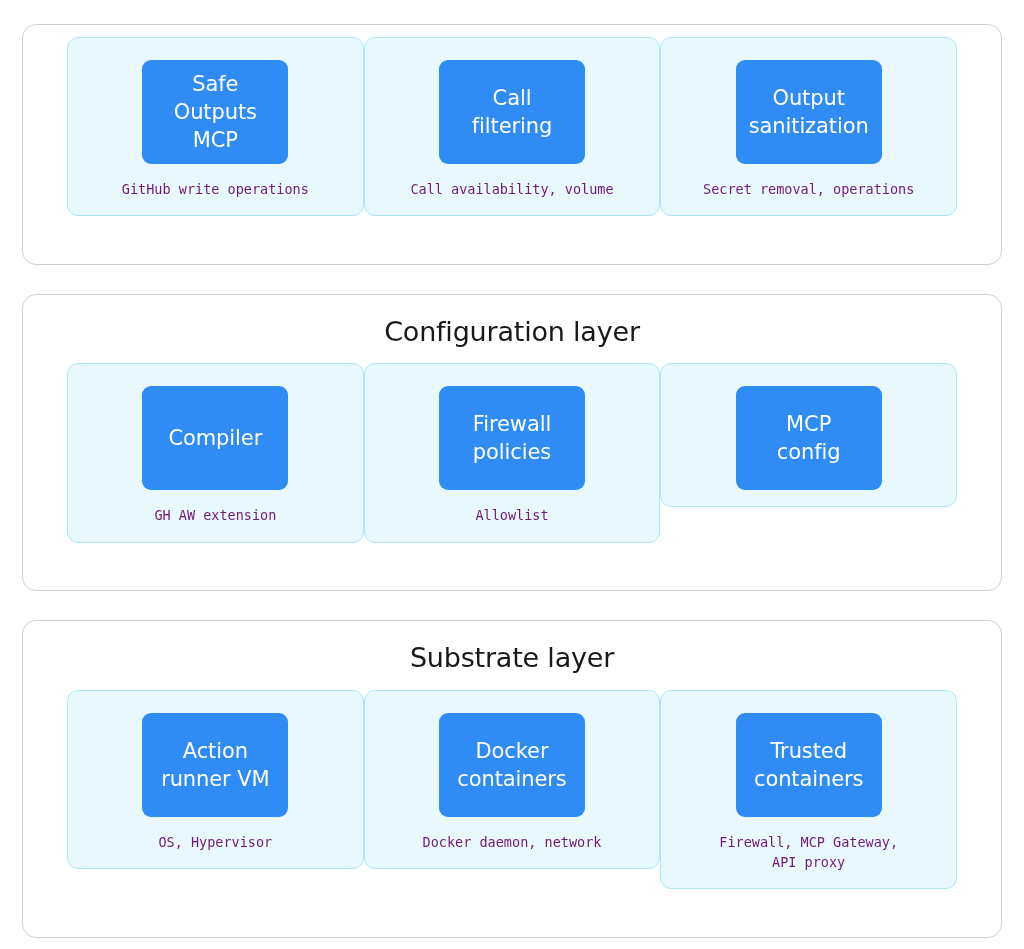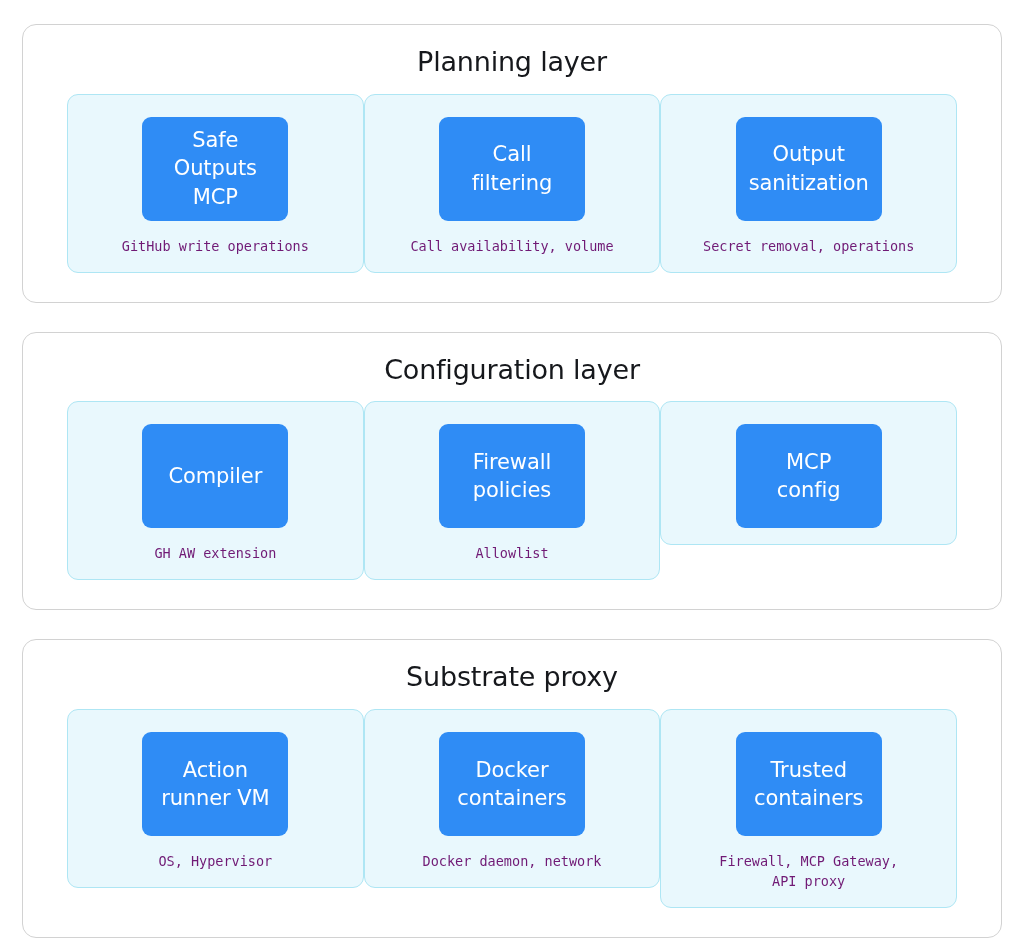--- a/index.html
+++ b/index.html
@@ -110,21 +110,20 @@
     letter-spacing: 0px;
     white-space: pre-line;
   }
 </style>
 </head>
 <body>
 
 <div id="diagram">
 
   <section class="layer">
-    <h2 class="layer-title">Planning layer</h2>
     <div class="panel-row">
 
       <div class="panel">
         <div class="node">Safe
 Outputs
 MCP</div>
         <div class="caption">GitHub write operations</div>
       </div>
 
       <div class="panel">
@@ -159,21 +158,21 @@
 
       <div class="panel">
         <div class="node">MCP
 config</div>
       </div>
 
     </div>
   </section>
 
   <section class="layer">
-    <h2 class="layer-title">Substrate proxy</h2>
+    <h2 class="layer-title">Substrate layer</h2>
     <div class="panel-row">
 
       <div class="panel">
         <div class="node">Action
 runner VM</div>
         <div class="caption">OS, Hypervisor</div>
       </div>
 
       <div class="panel">
         <div class="node">Docker

